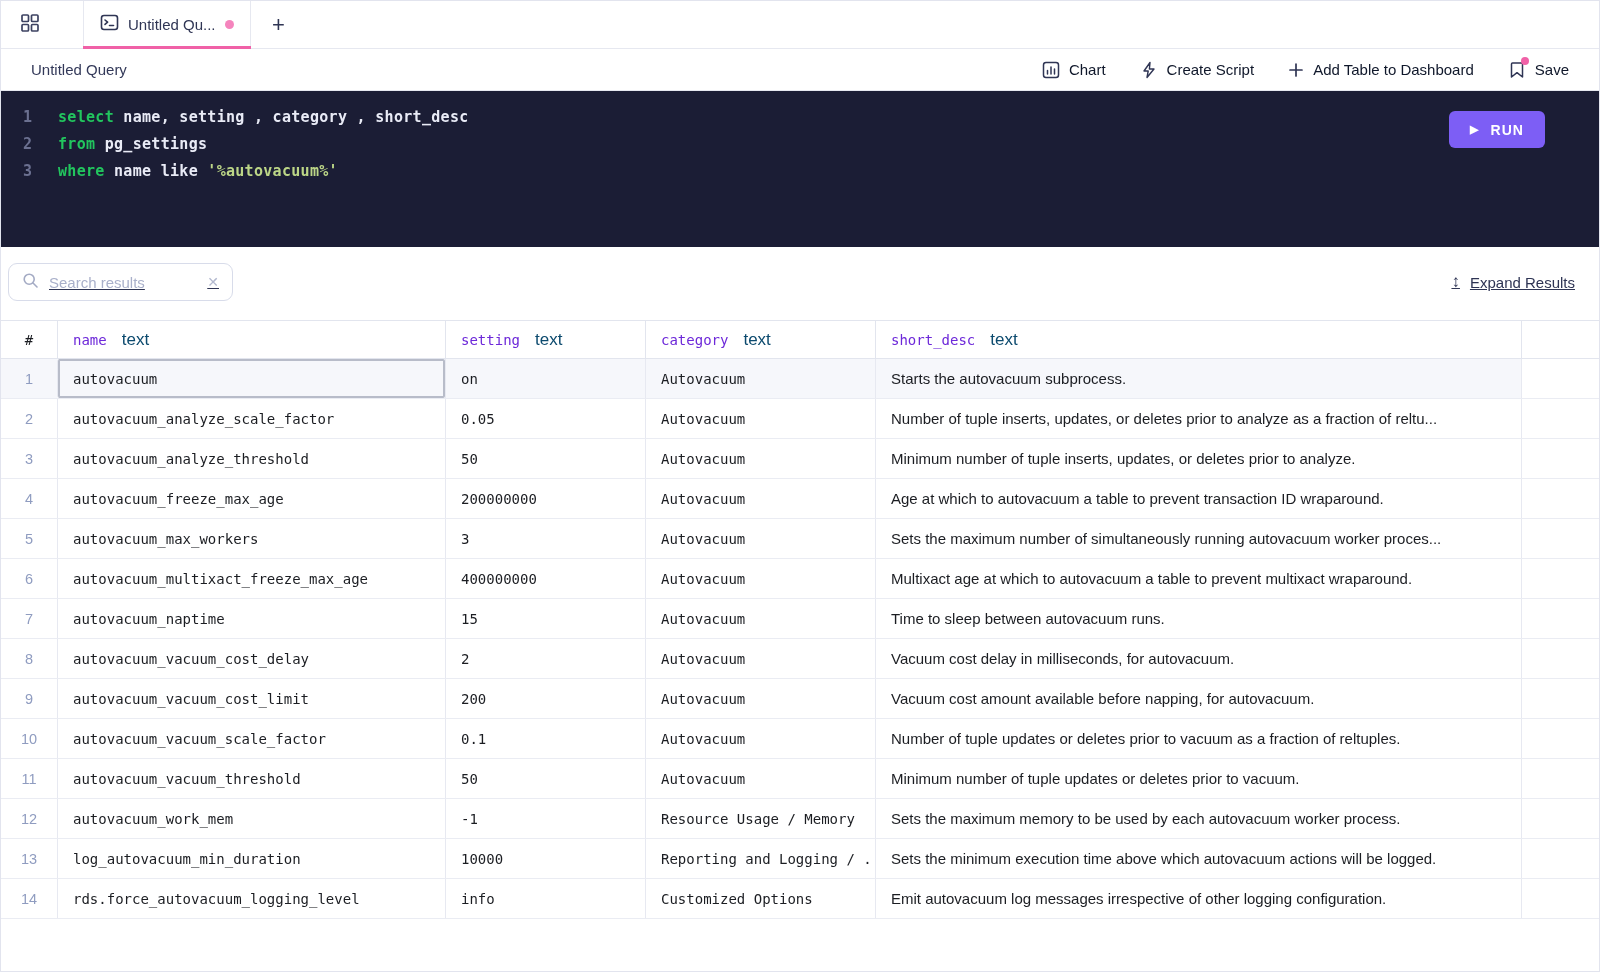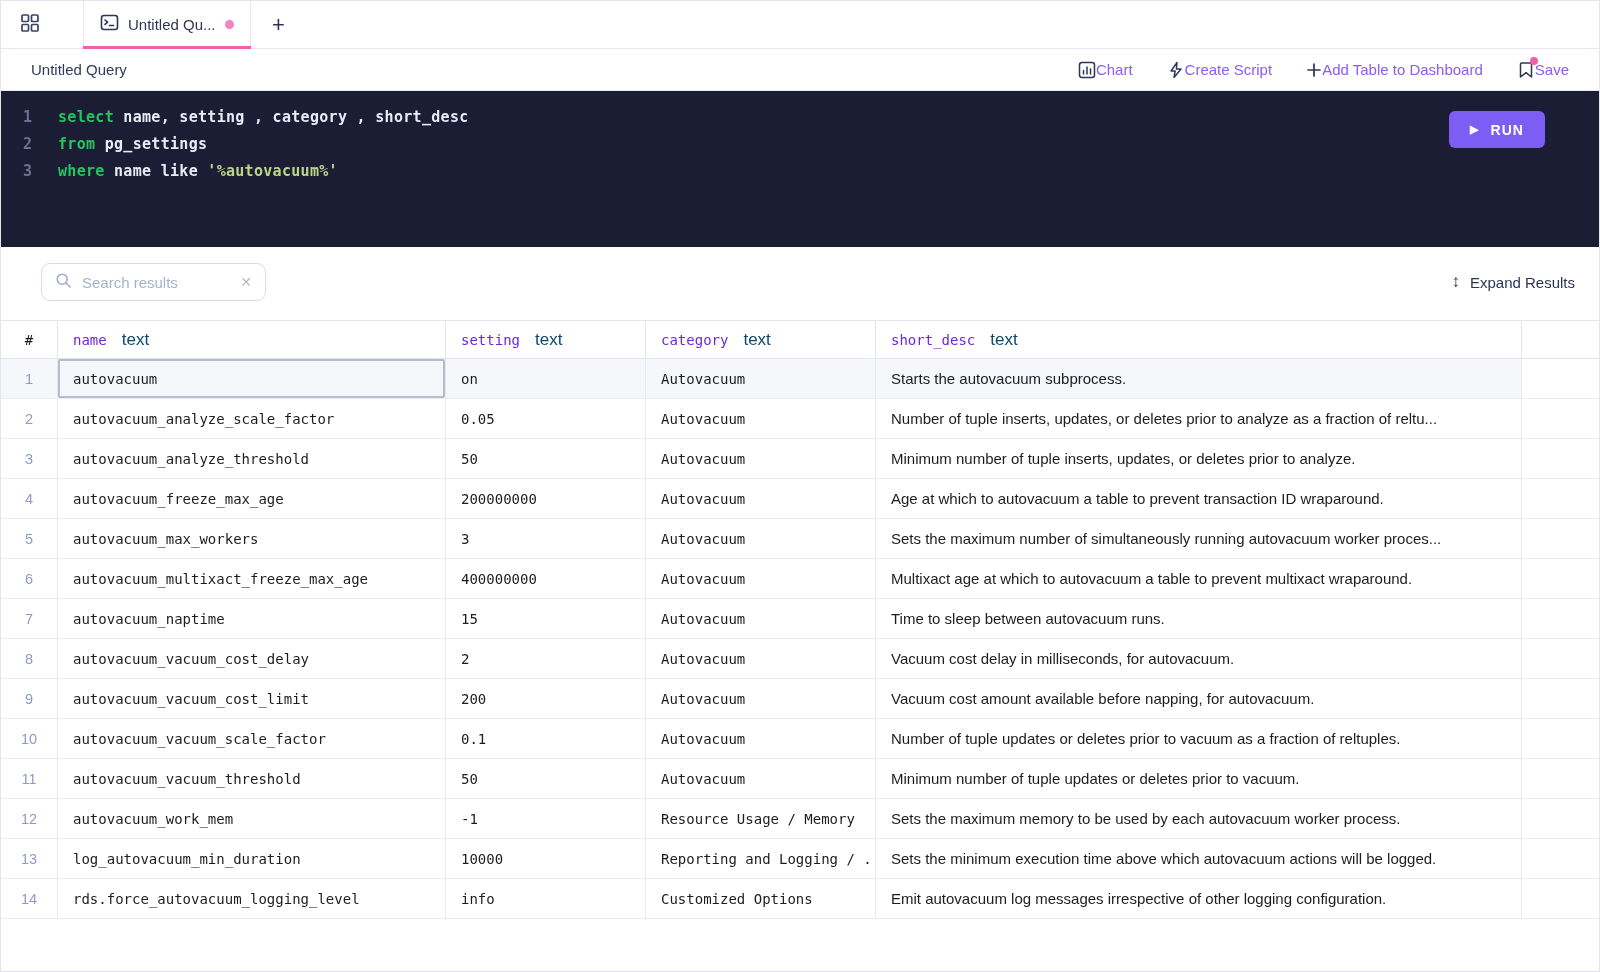--- a/index.html
+++ b/index.html
@@ -19,37 +19,37 @@
   .tab { position:relative; display:flex; align-items:center; gap:9px; padding:0 16px; border-left:1px solid #e6e8f0; border-right:1px solid #e6e8f0; cursor:pointer;margin-left:24px; }
   .tab.active::after { content:""; position:absolute; left:-1px; right:-1px; bottom:-1px; height:3px; background:#f061a7; }
   .tab-label { font-size:15px; color:#2f3554; white-space:nowrap; }
   .dirty-dot { width:9px; height:9px; border-radius:50%; background:#f584bd; }
   .new-tab { width:56px; display:flex; align-items:center; justify-content:center; font-size:22px; font-weight:300; color:#2f3554; cursor:pointer; }
 
   
   .toolbar { height:42px; display:flex; align-items:center; justify-content:space-between; padding:0 30px; border-bottom:1px solid #e6e8f0; }
   .doc-title { font-size:15px; color:#333959; }
   .toolbar-actions { display:flex; align-items:center; gap:34px; }
-  .action { display:flex; align-items:center; font-size:15px; color:#8b5cf6; cursor:pointer; position:relative; }
+  .action { display:flex; align-items:center; gap:9px; font-size:15px; color:#0f172a; cursor:pointer; position:relative; }
   .icon-wrap { position:relative; display:flex; }
   .badge-dot { position:absolute; top:-3px; right:-3px; width:8px; height:8px; border-radius:50%; background:#f061a7; }
 
   
   .editor { position:relative; height:156px; background:#1b1d35; font-family:"DejaVu Sans Mono", monospace; font-size:15px; font-weight:bold; }
   .code { padding-top:13px; }
   .code-line { display:flex; height:27px; line-height:27px; letter-spacing:0.3px; }
   .line-num { width:57px; padding-left:22px; color:#6b7090; flex:none; }
   .tok-keyword { color:#22c55e; }
   .tok-plain { color:#e9ebf6; }
   .tok-string { color:#bcd687; }
   .run-btn { position:absolute; top:20px; right:54px; width:96px; height:37px; background:#7d5ef5; border:none; border-radius:6px; color:#ffffff; font-family:"Liberation Sans", sans-serif; font-size:14px; font-weight:bold; letter-spacing:1px; display:flex; align-items:center; justify-content:center; gap:11px; cursor:pointer; }
   .play-glyph { font-size:11px; line-height:1; }
 
   
-  .results-bar { margin:16px 24px 0 40px; height:38px; display:flex; align-items:center; justify-content:space-between; }
+  .results-bar { margin:16px 24px 0 7px; height:38px; display:flex; align-items:center; justify-content:space-between;text-decoration:underline; }
   .search-box { width:225px; height:38px; border:1px solid #d8dcea; border-radius:9px; display:flex; align-items:center; padding:0 13px; gap:10px; background:#fff; }
   .search-box input { border:none; outline:none; flex:1; min-width:0; font-size:15px; font-family:"Liberation Sans", sans-serif; color:#333959; background:transparent; }
   .search-box input::placeholder { color:#a9b0ca; }
   .clear-x { color:#b3b9cf; font-size:14px; cursor:pointer; }
   .expand { display:flex; align-items:center; gap:10px; font-size:15px; color:#2e3454; cursor:pointer; }
   .expand-glyph { font-size:17px; color:#2e3454; }
 
   
   .table { margin-top:19px; width:100%; }
   .grid-row { display:grid; grid-template-columns:56px 388px 200px 230px 646px 1fr; }

